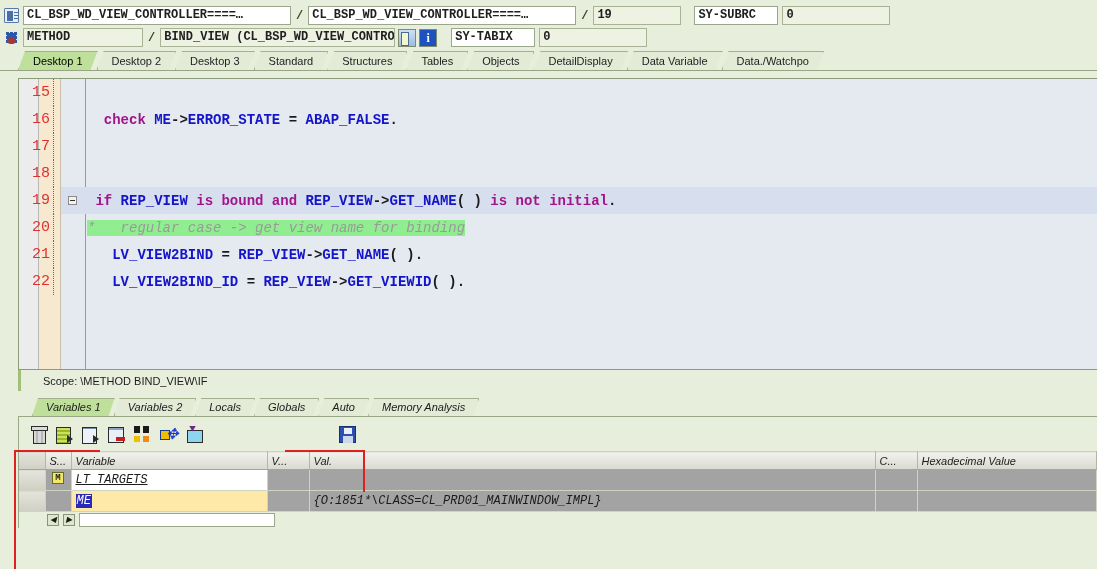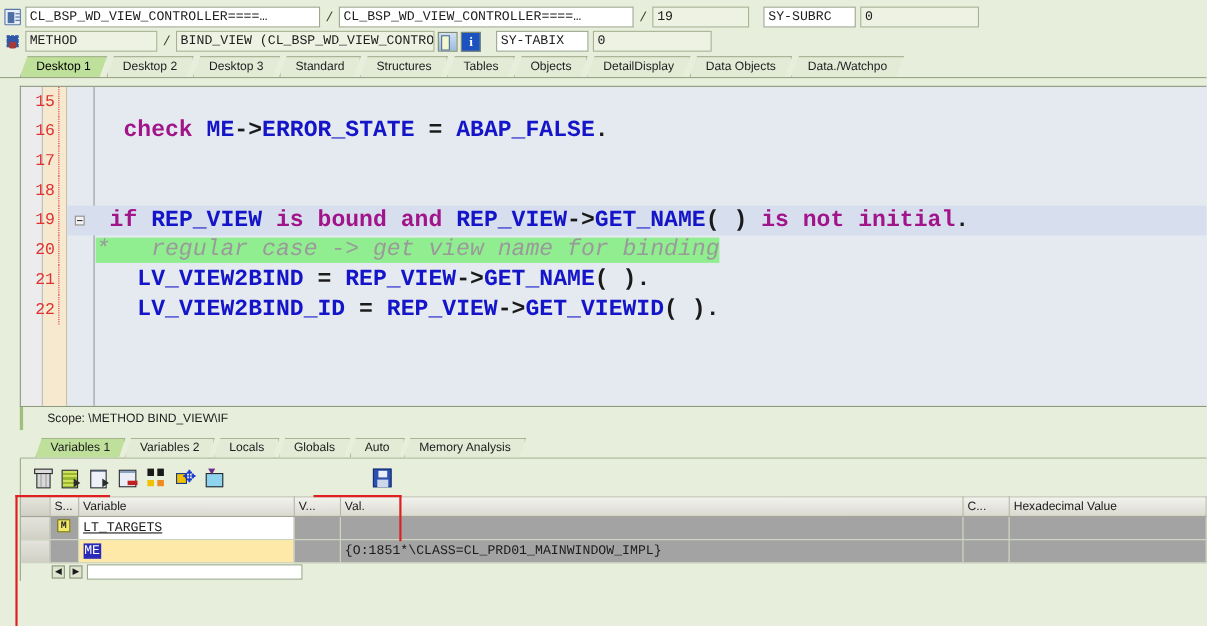--- a/index.html
+++ b/index.html
@@ -13,20 +13,21 @@
     overflow:hidden;
     position:relative;
   }
 
   
   .topbar { padding:6px 0 0 0; }
   .trow {
     display:flex; align-items:center;
     height:19px; margin-bottom:3px;
     padding-left:4px;
+    font-weight:bold;
   }
   .ticon {
     width:15px; height:15px; margin-right:4px;
     flex:0 0 15px; position:relative;
   }
   
   .ic-doc {
     background:#e9eef7;
     border:1px solid #5878a8;
     border-radius:1px;
@@ -171,41 +172,41 @@
     width:9px; height:9px; border:1px solid #8a8a8a; background:#f2f2f2;
     position:relative;
   }
   .foldbox:before {
     content:""; position:absolute; left:1px; top:3px; width:5px; height:1px;
     background:#333;
   }
   .ctext {
     margin-left:26px;
     font-family:"Liberation Mono", monospace;
-    font-size:21px; font-weight:bold;
+    font-size:14px; font-weight:bold;
     white-space:pre; letter-spacing:0px;
   }
   .vline {
     position:absolute; left:24px; top:0; bottom:0; width:1px; background:#9a9a9a;
   }
   .k  { color:#a2158a; }      
   .v  { color:#1414c8; }      
   .op { color:#1a1a1a; }
   .cm { color:#9a9a9a; font-style:italic; font-weight:normal; background:#90ee90; }
 
   
   .scope {
     padding:5px 0 4px 22px;
     font-size:11px; color:#1b1b1b;
     border-left:3px solid #9fbf7a;
     margin-left:18px;
   }
 
   
-  .botwrap { margin-left:18px; }
+  .botwrap { margin-left:18px;font-style:italic; }
   .tabstrip2 {
     display:flex; align-items:flex-end; height:20px;
     padding-left:14px;
     border-bottom:1px solid #9aa888;
     margin-top:6px;
   }
   .tab2 {
     height:18px; line-height:17px;
     background:#e3ead6;
     border:1px solid #a3b08e; border-bottom:none;
@@ -413,21 +414,21 @@
 
 <div class="tabstrip" id="main-tabs">
     <div class="tab active">Desktop 1</div>
     <div class="tab">Desktop 2</div>
     <div class="tab">Desktop 3</div>
     <div class="tab">Standard</div>
     <div class="tab">Structures</div>
     <div class="tab">Tables</div>
     <div class="tab">Objects</div>
     <div class="tab">DetailDisplay</div>
-    <div class="tab">Data Objects</div>
+    <div class="tab">Data Variable</div>
     <div class="tab">Data./Watchpo</div>
   </div>
 
 <div class="editorwrap">
   <div class="editor">
     <div class="gut-marker"></div>
     <div class="gut-cream"></div>
     <div class="codearea" id="code-area">
       <div class="vline"></div>
     <div class="crow">

